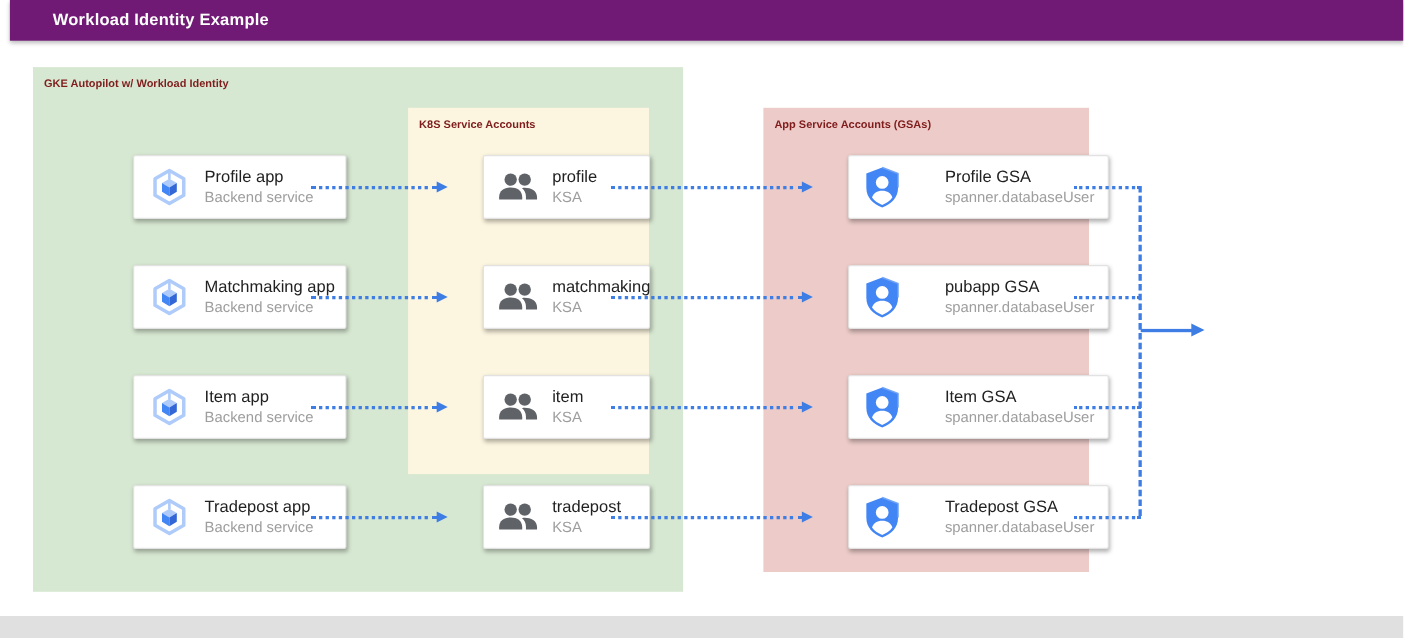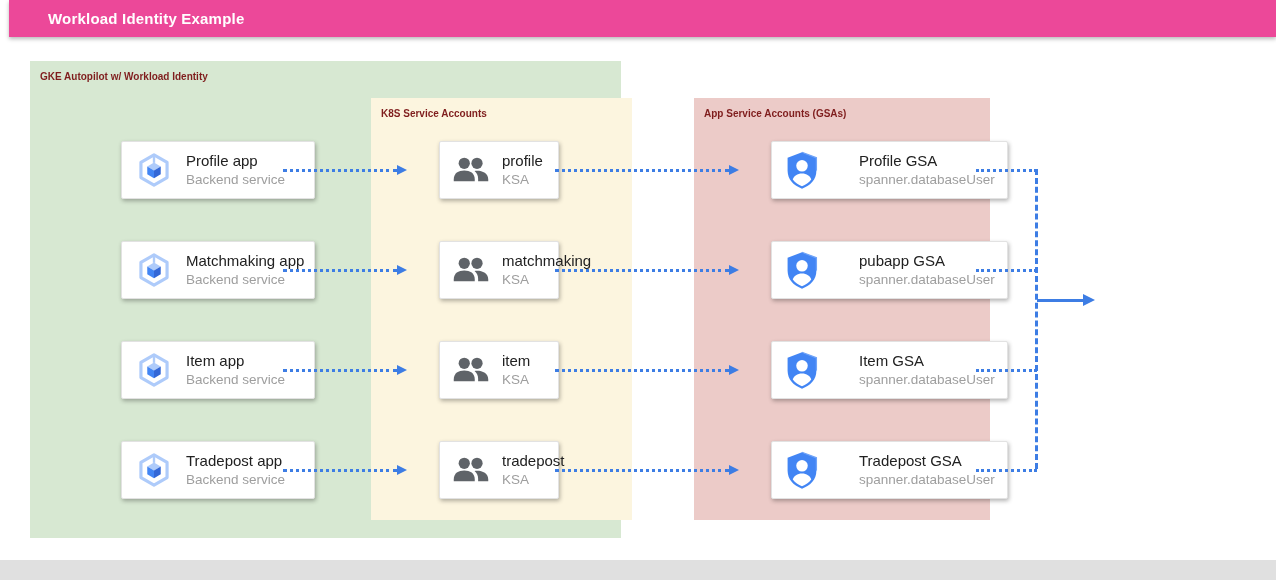--- a/index.html
+++ b/index.html
@@ -1,40 +1,40 @@
 <!DOCTYPE html>
 <html><head>
 <meta charset="utf-8">
 <style>
   html,body{margin:0;padding:0;background:#fff;}
   .canvas{position:relative;width:1276px;height:580px;background:#ffffff;overflow:hidden;
           font-family:"Liberation Sans", sans-serif;}
 
   
-  .header-bar{position:absolute;left:9px;top:0;width:1267px;height:37px;background:#ec4899;
+  .header-bar{position:absolute;left:9px;top:0;width:1267px;height:37px;background:#701a75;
               box-shadow:0 2px 4px rgba(0,0,0,.28);display:flex;align-items:center;}
   .header-bar .title{padding-left:39px;color:#ffffff;font-size:15px;font-weight:700;letter-spacing:.2px;}
 
   
   .zone{position:absolute;}
   .zone-label{position:absolute;left:10px;top:10px;font-size:10px;color:#7f1d1d;white-space:nowrap;font-weight:bold;}
   .zone-gke{left:30px;top:61px;width:591px;height:477px;background:#D7E8D2;}
-  .zone-ksa{left:371px;top:98px;width:219px;height:422px;background:#FCF5DF;padding-left:42px;}
+  .zone-ksa{left:371px;top:98px;width:219px;height:333px;background:#FCF5DF;}
   .zone-gsa{left:694px;top:98px;width:296px;height:422px;background:#ECCBC8;}
 
   
   .node{position:absolute;height:58px;background:#ffffff;border:1px solid #E2E2E2;border-radius:2px;
         box-shadow:1px 2px 4px rgba(0,0,0,.30);display:flex;align-items:center;box-sizing:border-box;
         padding-left:13px;gap:13px;margin-left:32px;}
   .node .txt{display:flex;flex-direction:column;justify-content:center;}
   .node .title{font-size:15px;color:#212121;line-height:20px;white-space:nowrap;}
   .node .subtitle{font-size:13.5px;color:#9E9E9E;line-height:18px;white-space:nowrap;}
   .ic{flex:0 0 auto;}
   .app-node{left:89px;width:194px;}
-  .ksa-node{left:407px;width:120px;align-items:center;}
+  .ksa-node{left:407px;width:152px;align-items:center;}
   .gsa-node{left:739px;width:237px;gap:40px;}
   .spanner-node{left:1095px;top:270px;width:151px;height:60px;border:1px solid #D5D5D5;
         box-shadow:1px 1px 3px rgba(0,0,0,.18);}
   .spanner-node .title{color:#757575;white-space:normal;width:62px;line-height:19px;}
 
   
   .dotline{position:absolute;height:0;border-top:3px dotted #3D7DE4;}
   .dashline-v{position:absolute;width:0;border-left:3px dashed #3D7DE4;}
   .solidline{position:absolute;height:3px;background:#3D7DE4;}
   .arrow{position:absolute;width:0;height:0;border-top:5.5px solid transparent;

